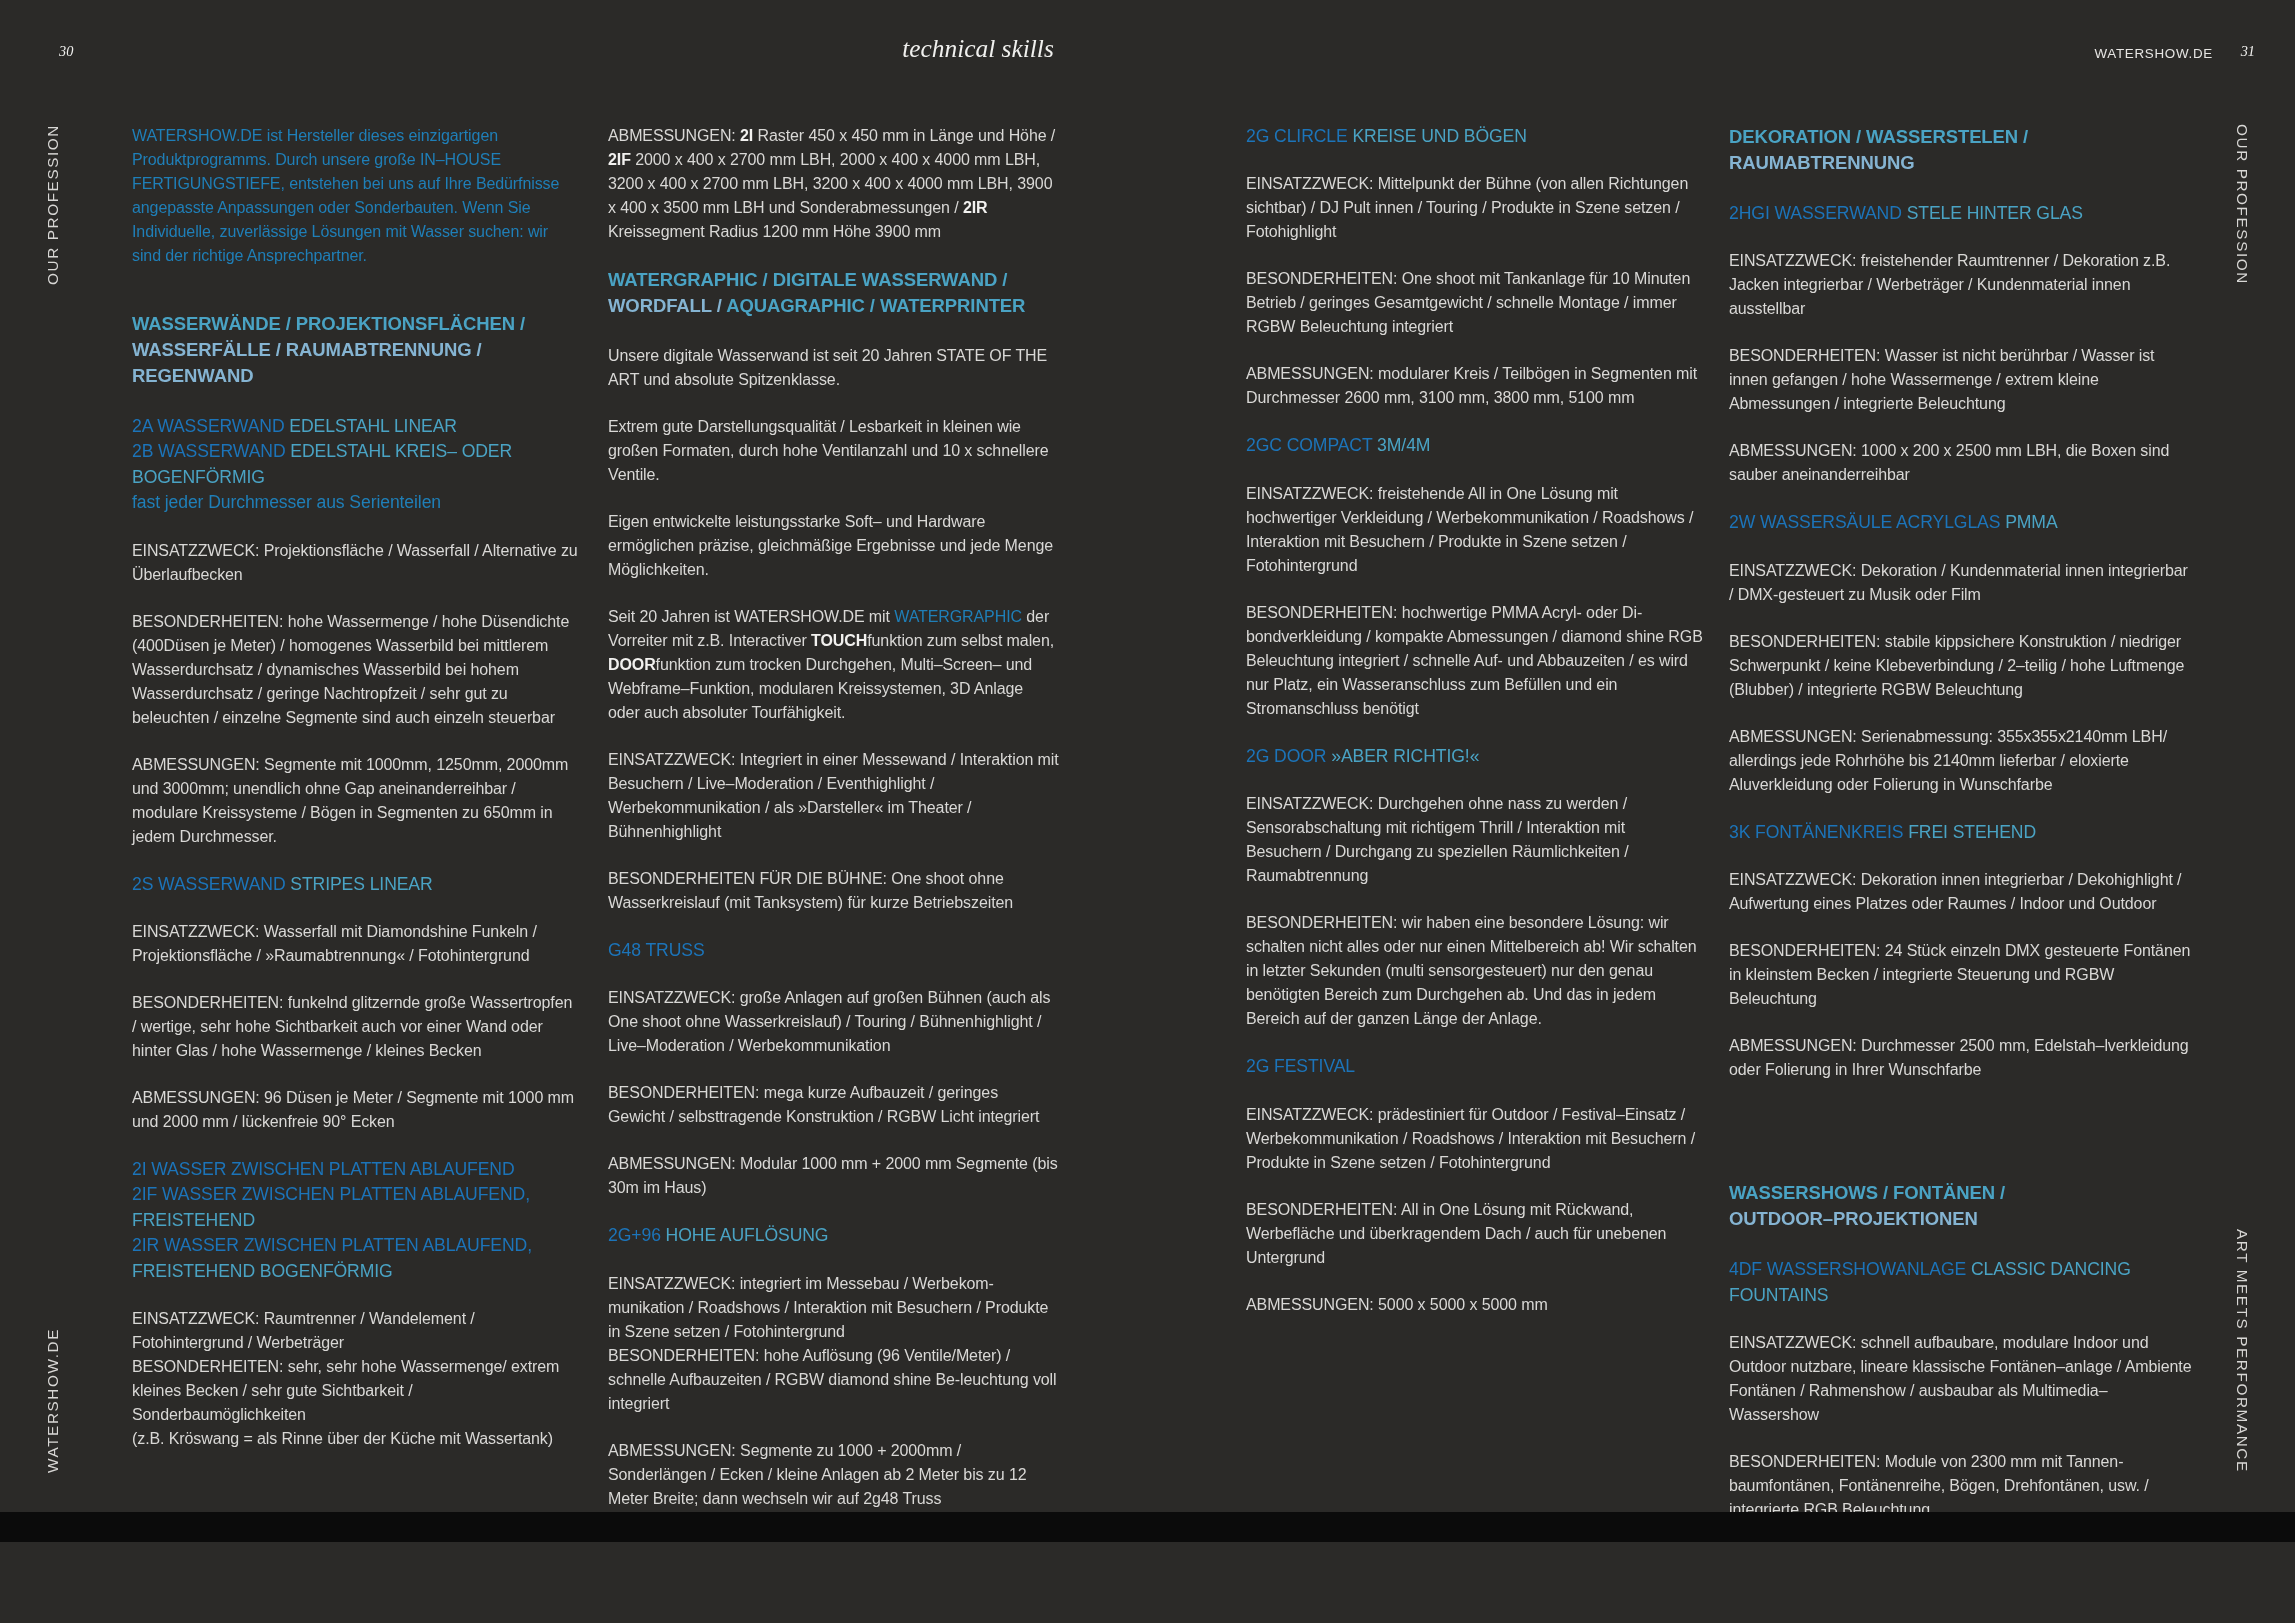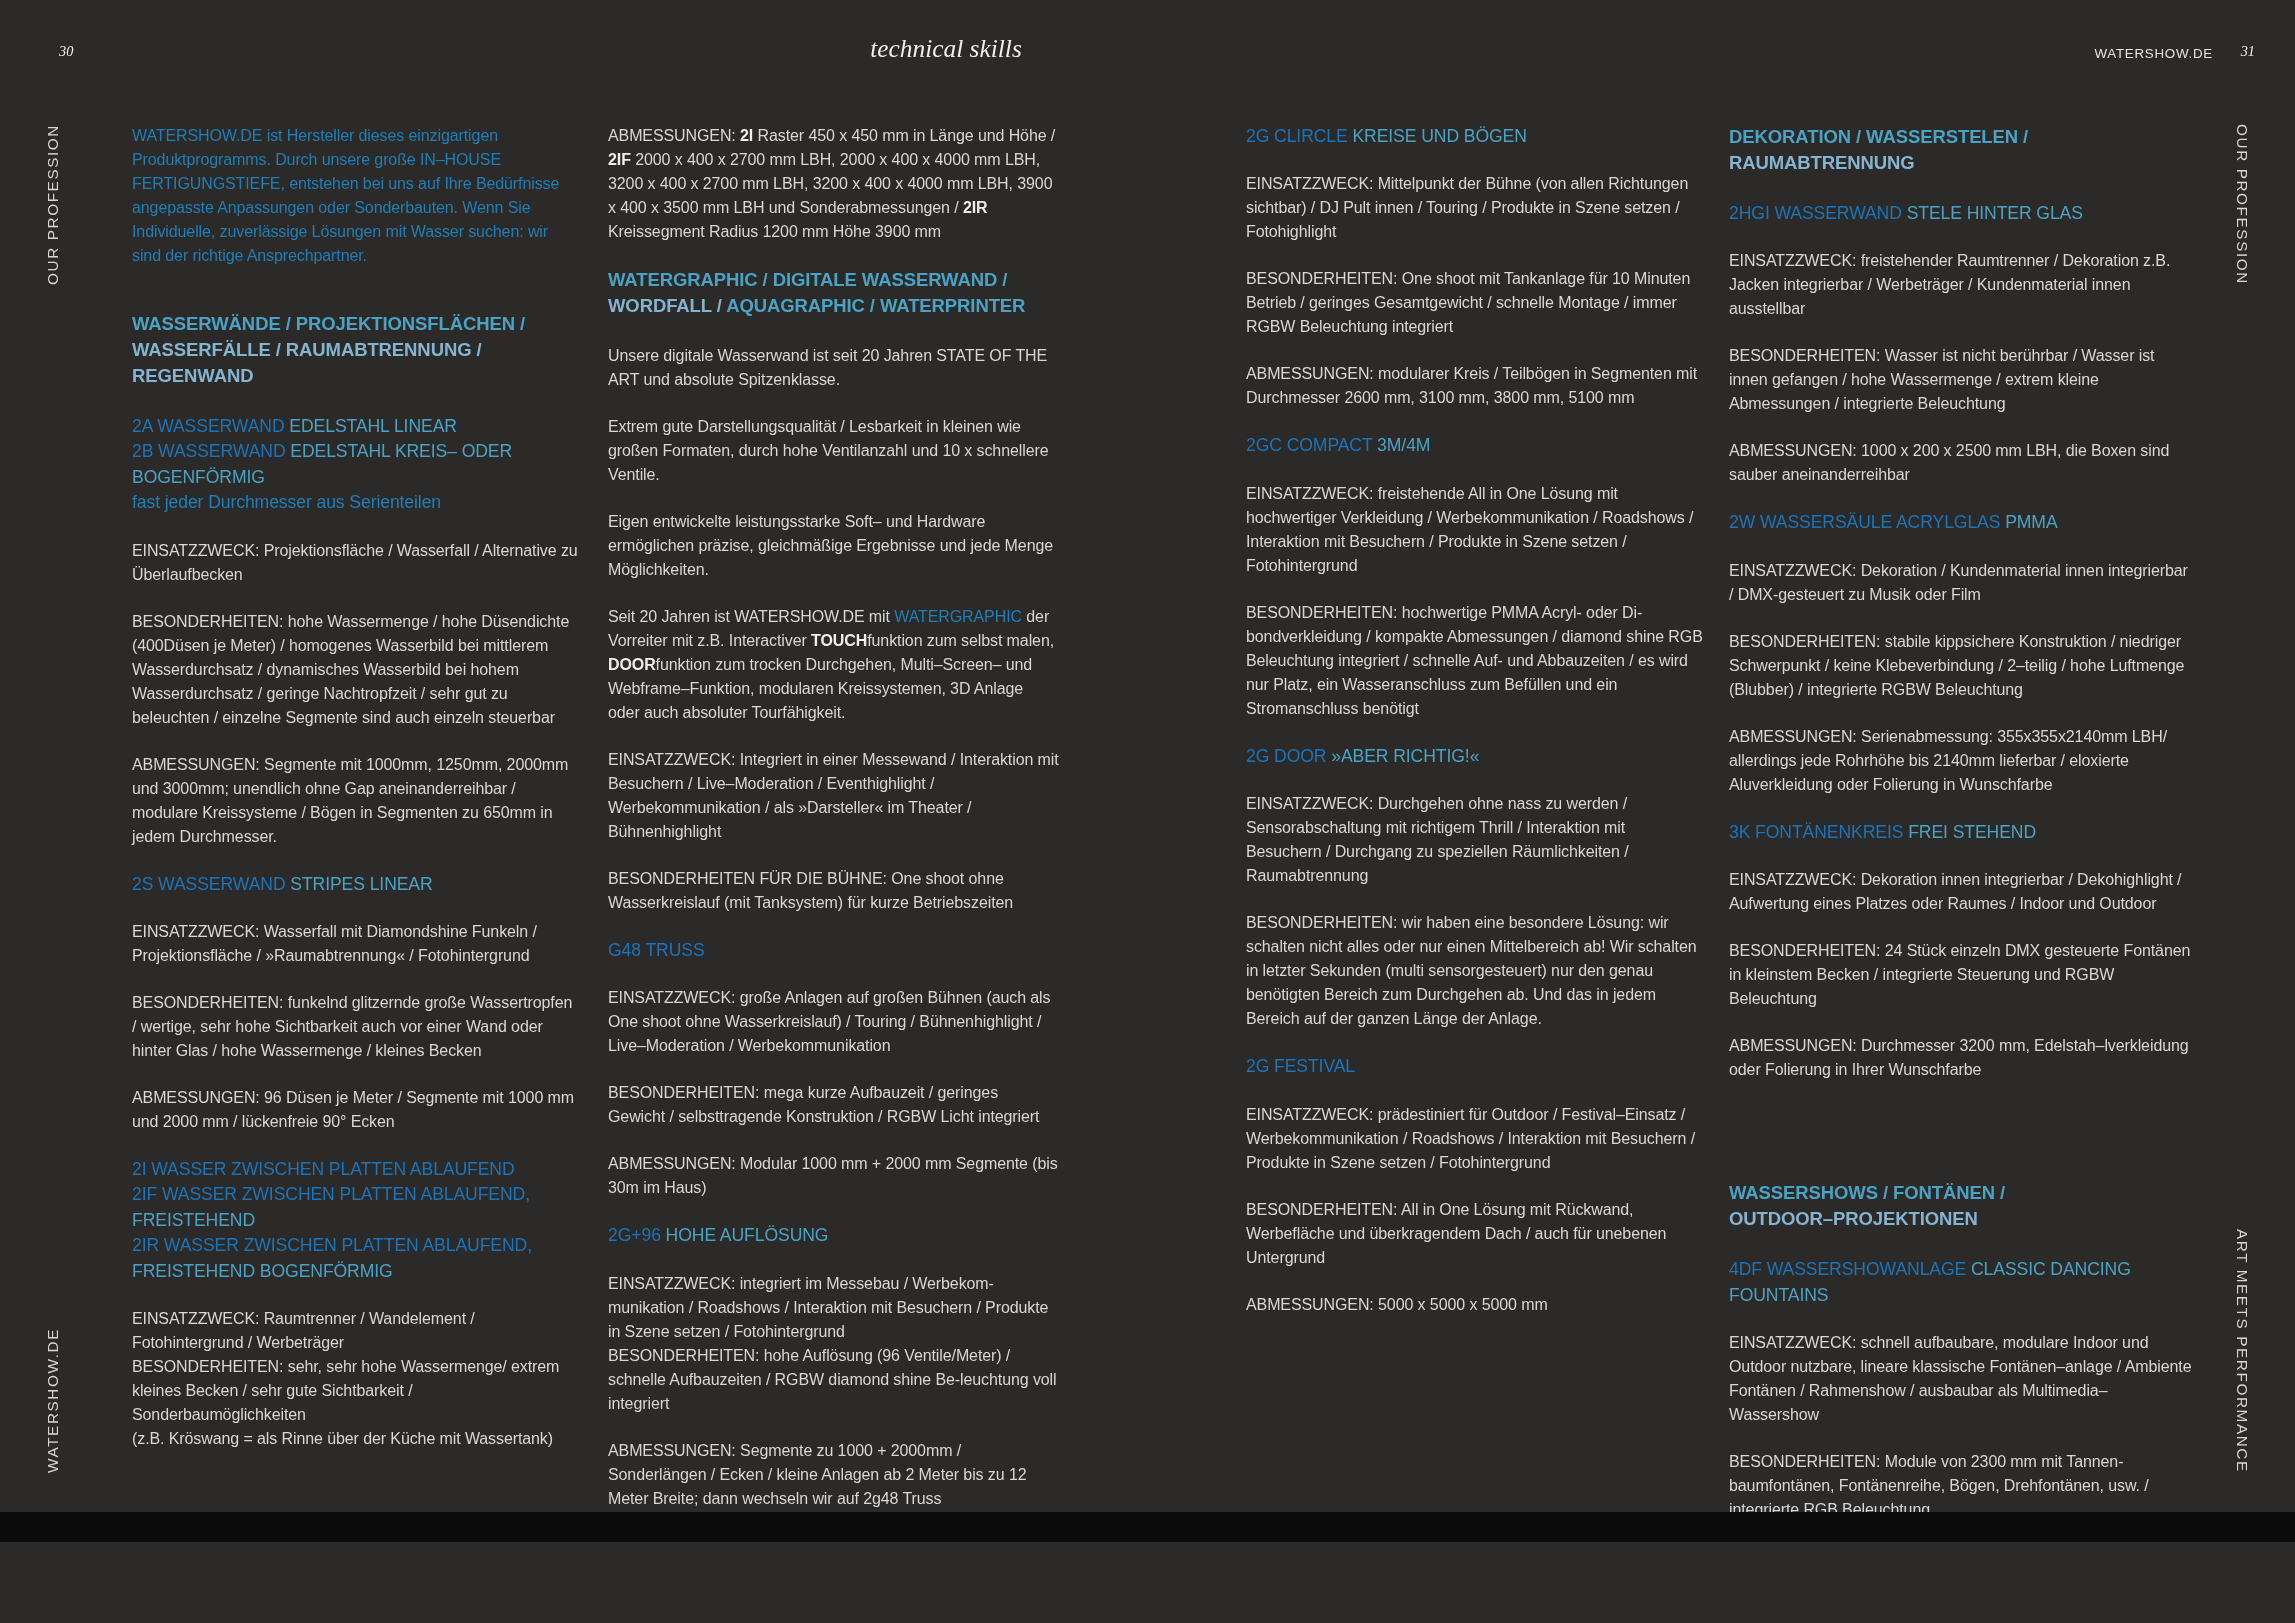--- a/index.html
+++ b/index.html
@@ -3,21 +3,21 @@
 <meta charset="utf-8">
 <style>
   html,body{margin:0;padding:0;background:#2b2a28;}
   #page{position:relative;width:2295px;height:1542px;background:#2b2a28;overflow:hidden;
         font-family:"Liberation Sans",sans-serif;}
   
   .page-num{position:absolute;font-family:"Liberation Serif",serif;font-style:italic;
             font-size:14.3px;color:#efefed;}
   #page-num-left{left:59px;top:43px;}
   #page-num-right{right:40px;top:43px;}
-  #page-title{position:absolute;top:34px;left:798px;width:296px;text-align:center;
+  #page-title{position:absolute;top:34px;left:830px;width:296px;text-align:center;
               font-family:"Liberation Serif",serif;font-style:italic;font-size:25.4px;color:#f0f0ee;}
   #brand-top{position:absolute;right:82px;top:46px;font-size:13.4px;letter-spacing:0.7px;color:#e6e5e3;}
   .vtext{position:absolute;writing-mode:vertical-rl;font-size:15.3px;letter-spacing:1.6px;
          color:#d8d7d5;white-space:nowrap;}
   .vtext.up{transform:rotate(180deg);}
   #side-left-top{left:44px;top:124px;}
   #side-left-bottom{left:44px;bottom:69px;}
   #side-right-top{right:44px;top:124px;}
   #side-right-bottom{right:44px;bottom:69px;}
   #footer-bar{position:absolute;left:0;right:0;bottom:0;height:30px;background:#0b0b0b;}
@@ -108,21 +108,21 @@
       <div class="block paragraph"><span class="body">EINSATZZWECK: freistehender Raumtrenner / Dekoration z.B. Jacken integrierbar / Werbeträger / Kundenmaterial innen ausstellbar</span></div>
       <div class="block paragraph"><span class="body">BESONDERHEITEN: Wasser ist nicht berührbar / Wasser ist innen gefangen / hohe Wassermenge / extrem kleine Abmessungen / integrierte Beleuchtung</span></div>
       <div class="block paragraph"><span class="body">ABMESSUNGEN: 1000 x 200 x 2500 mm LBH, die Boxen sind sauber aneinanderreihbar</span></div>
       <div class="block product-heading"><span class="bb">2W WASSERSÄULE ACRYLGLAS</span><span class="tl"> PMMA</span></div>
       <div class="block paragraph"><span class="body">EINSATZZWECK: Dekoration / Kundenmaterial innen integrierbar / DMX-gesteuert zu Musik oder Film</span></div>
       <div class="block paragraph"><span class="body">BESONDERHEITEN: stabile kippsichere Konstruktion / niedriger Schwerpunkt / keine Klebeverbindung / 2–teilig / hohe Luftmenge (Blubber) / integrierte RGBW Beleuchtung</span></div>
       <div class="block paragraph"><span class="body">ABMESSUNGEN: Serienabmessung: 355x355x2140mm LBH/ allerdings jede Rohrhöhe bis 2140mm lieferbar / eloxierte Aluverkleidung oder Folierung in Wunschfarbe</span></div>
       <div class="block product-heading"><span class="bb">3K FONTÄNENKREIS</span><span class="tl"> FREI STEHEND</span></div>
       <div class="block paragraph"><span class="body">EINSATZZWECK: Dekoration innen integrierbar / Dekohighlight / Aufwertung eines Platzes oder Raumes / Indoor und Outdoor</span></div>
       <div class="block paragraph"><span class="body">BESONDERHEITEN: 24 Stück einzeln DMX gesteuerte Fontänen in kleinstem Becken / integrierte Steuerung und RGBW Beleuchtung</span></div>
-      <div class="block paragraph"><span class="body">ABMESSUNGEN: Durchmesser 3200 mm, Edelstah–lverkleidung oder Folierung in Ihrer Wunschfarbe</span></div>
+      <div class="block paragraph"><span class="body">ABMESSUNGEN: Durchmesser 2500 mm, Edelstah–lverkleidung oder Folierung in Ihrer Wunschfarbe</span></div>
       <div class="block spacer"></div>
       <div class="block section-heading"><span class="tl">WASSERSHOWS / FONTÄNEN /</span><br><span class="pw">OUTDOOR–PROJEKTIONEN</span></div>
       <div class="block product-heading"><span class="bb">4DF WASSERSHOWANLAGE</span><span class="tl"> CLASSIC DANCING FOUNTAINS</span></div>
       <div class="block paragraph"><span class="body">EINSATZZWECK:  schnell aufbaubare, modulare Indoor und Outdoor nutzbare, lineare klassische Fontänen–anlage / Ambiente Fontänen / Rahmenshow / ausbaubar als Multimedia–Wassershow</span></div>
       <div class="block paragraph"><span class="body">BESONDERHEITEN: Module von 2300 mm mit Tannen-baumfontänen, Fontänenreihe, Bögen, Drehfontänen, usw. / integrierte RGB Beleuchtung</span></div>
       <div class="block paragraph"><span class="body">ABMESSUNGEN: kleinste zusammensetzbare Länge ca. 9,5 m / Länge bis zu 40 Meter / auch teilbar in 18 Meter Siedwings</span></div>
     </div>
 
   <div id="footer-bar"></div>
 </div>

